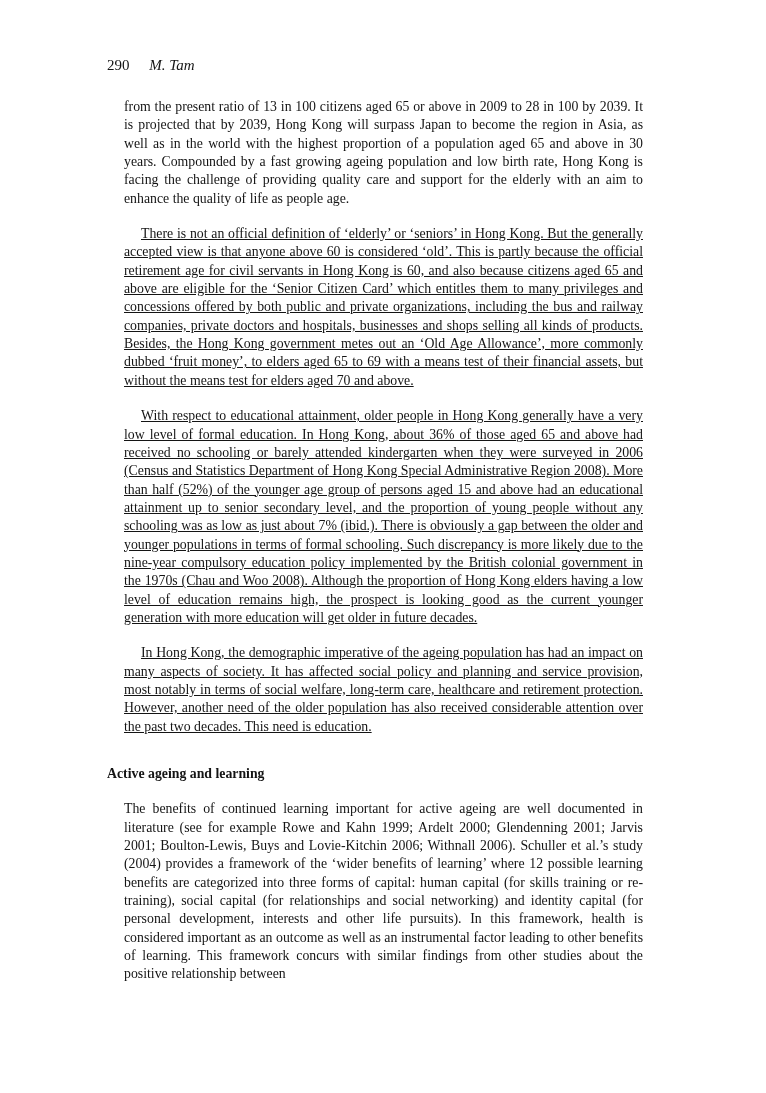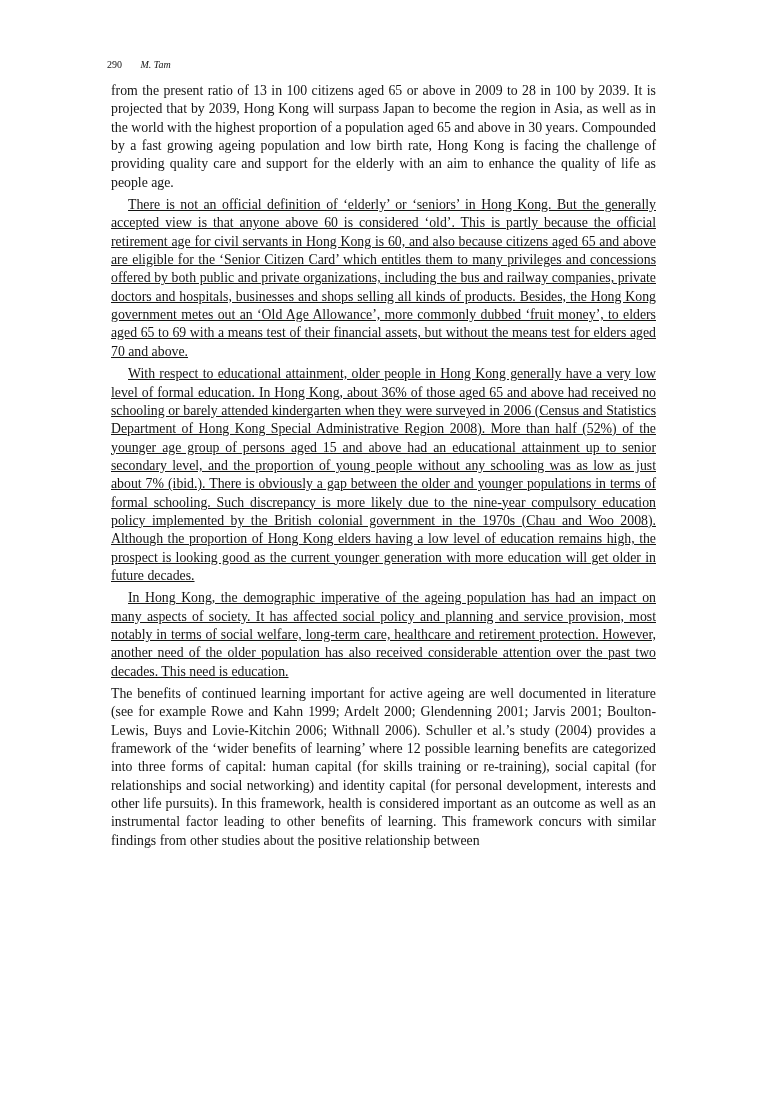--- a/index.html
+++ b/index.html
@@ -15,39 +15,39 @@
       overflow: hidden;
     }
     .page {
       box-sizing: border-box;
       width: 766px;
       height: 1093px;
       padding: 56px 106px 40px 107px;
       background: #ffffff;
     }
     .page-header {
-      font-size: 10px;
+      font-size: 15px;
       line-height: 18px;
-      margin-bottom: 8px;
+      margin-bottom: 24px;
       text-align: left;
     }
     .page-number {
       margin-right: 16px;
     }
     .running-title {
       font-style: italic;
     }
     .page-body {
       font-size: 13.8px;
       line-height: 18.35px;
       text-align: justify;
       text-justify: inter-word;
     }
     .para {
-      margin: 4px;
+      margin: 17px;
       padding: 0;
     }
     .para.indent {
       text-indent: 17px;
       text-decoration: underline;
     }
     .section-heading {
       font-size: 13.8px;
       font-weight: bold;
       text-align: left;
@@ -61,15 +61,16 @@
 <div class="page">
   <header class="page-header">
     <span class="page-number">290</span>
     <span class="running-title">M. Tam</span>
   </header>
   <main class="page-body">
     <p class="para">from the present ratio of 13 in 100 citizens aged 65 or above in 2009 to 28 in 100 by 2039. It is projected that by 2039, Hong Kong will surpass Japan to become the region in Asia, as well as in the world with the highest proportion of a population aged 65 and above in 30 years. Compounded by a fast growing ageing population and low birth rate, Hong Kong is facing the challenge of providing quality care and support for the elderly with an aim to enhance the quality of life as people age.</p>
     <p class="para indent">There is not an official definition of ‘elderly’ or ‘seniors’ in Hong Kong. But the generally accepted view is that anyone above 60 is considered ‘old’. This is partly because the official retirement age for civil servants in Hong Kong is 60, and also because citizens aged 65 and above are eligible for the ‘Senior Citizen Card’ which entitles them to many privileges and concessions offered by both public and private organizations, including the bus and railway companies, private doctors and hospitals, businesses and shops selling all kinds of products. Besides, the Hong Kong government metes out an ‘Old Age Allowance’, more commonly dubbed ‘fruit money’, to elders aged 65 to 69 with a means test of their financial assets, but without the means test for elders aged 70 and above.</p>
     <p class="para indent">With respect to educational attainment, older people in Hong Kong generally have a very low level of formal education. In Hong Kong, about 36% of those aged 65 and above had received no schooling or barely attended kindergarten when they were surveyed in 2006 (Census and Statistics Department of Hong Kong Special Administrative Region 2008). More than half (52%) of the younger age group of persons aged 15 and above had an educational attainment up to senior secondary level, and the proportion of young people without any schooling was as low as just about 7% (ibid.). There is obviously a gap between the older and younger populations in terms of formal schooling. Such discrepancy is more likely due to the nine-year compulsory education policy implemented by the British colonial government in the 1970s (Chau and Woo 2008). Although the proportion of Hong Kong elders having a low level of education remains high, the prospect is looking good as the current younger generation with more education will get older in future decades.</p>
     <p class="para indent">In Hong Kong, the demographic imperative of the ageing population has had an impact on many aspects of society. It has affected social policy and planning and service provision, most notably in terms of social welfare, long-term care, healthcare and retirement protection. However, another need of the older population has also received considerable attention over the past two decades. This need is education.</p>
+    <h2 class="section-heading">Active ageing and learning</h2>
     <p class="para">The benefits of continued learning important for active ageing are well documented in literature (see for example Rowe and Kahn 1999; Ardelt 2000; Glendenning 2001; Jarvis 2001; Boulton-Lewis, Buys and Lovie-Kitchin 2006; Withnall 2006). Schuller et al.’s study (2004) provides a framework of the ‘wider benefits of learning’ where 12 possible learning benefits are categorized into three forms of capital: human capital (for skills training or re-training), social capital (for relationships and social networking) and identity capital (for personal development, interests and other life pursuits). In this framework, health is considered important as an outcome as well as an instrumental factor leading to other benefits of learning. This framework concurs with similar findings from other studies about the positive relationship between</p>
   </main>
 </div>
 
 </body></html>

